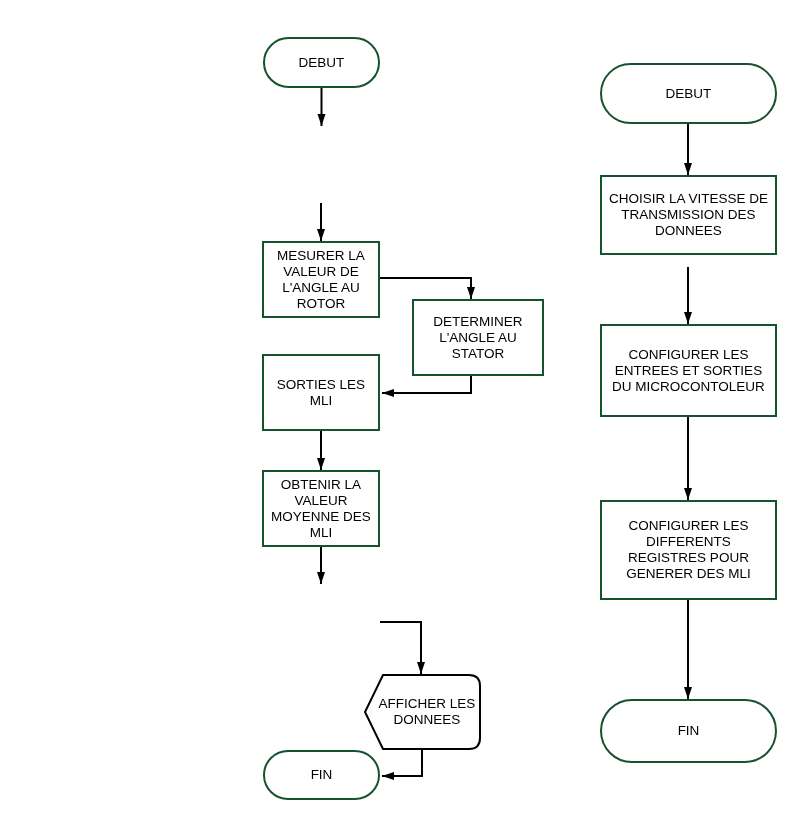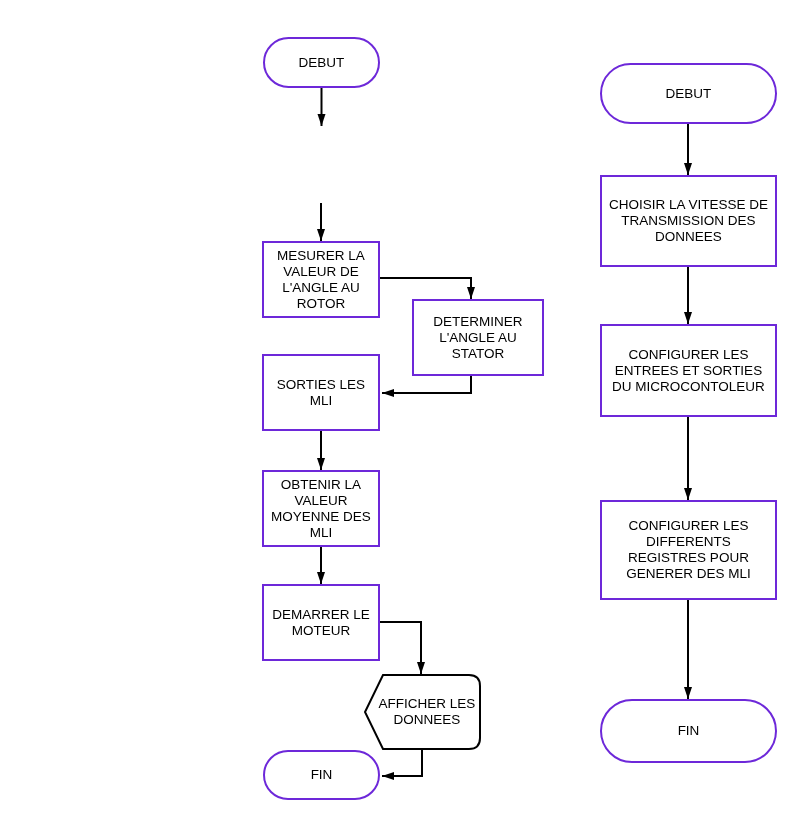--- a/index.html
+++ b/index.html
@@ -11,21 +11,21 @@
     overflow:hidden;
   }
   .edges{position:absolute;left:0;top:0;width:800px;height:826px;}
   .edges polyline{fill:none;stroke:#000000;stroke-width:2;}
   .node{
     position:absolute;
     box-sizing:border-box;
     display:flex;align-items:center;justify-content:center;
     text-align:center;
     background:#ffffff;
-    border:2px solid #6d28d9;
+    border:2px solid #14532d;
     color:#000000;
     font-size:13.5px;line-height:16px;
     white-space:pre-line;
   }
   .pill{border-radius:999px;}
   .display-node{border:none;background:transparent;}
   .display-node svg{position:absolute;left:0;top:0;}
   .display-node .label{position:relative;padding-left:10px;}
 </style>
 </head>
@@ -76,42 +76,38 @@
 MLI</span>
   </div>
 
   <div class="node" style="left:262px;top:470px;width:118px;height:77px">
     <span class="label">OBTENIR LA
 VALEUR
 MOYENNE DES
 MLI</span>
   </div>
 
-  <div class="node" style="left:262px;top:584px;width:118px;height:77px">
-    <span class="label">DEMARRER LE
-MOTEUR</span>
-  </div>
 
   <div class="node display-node" style="left:363px;top:674px;width:118px;height:76px">
     <svg width="118" height="76" viewBox="0 0 118 76">
       <path d="M 20 1 L 106 1 Q 117 1 117 12 L 117 64 Q 117 75 106 75 L 20 75 L 2 38 Z" fill="#ffffff" stroke="#000000" stroke-width="2"></path>
     </svg>
     <span class="label">AFFICHER LES
 DONNEES</span>
   </div>
 
   <div class="node pill" style="left:263px;top:750px;width:117px;height:50px">
     <span class="label">FIN</span>
   </div>
 
   <div class="node pill" style="left:600px;top:63px;width:177px;height:61px">
     <span class="label">DEBUT</span>
   </div>
 
-  <div class="node" style="left:600px;top:175px;width:177px;height:92px">
+  <div class="node" style="left:600px;top:175px;width:177px;height:80px">
     <span class="label">CHOISIR LA VITESSE DE
 TRANSMISSION DES
 DONNEES</span>
   </div>
 
   <div class="node" style="left:600px;top:324px;width:177px;height:93px">
     <span class="label">CONFIGURER LES
 ENTREES ET SORTIES
 DU MICROCONTOLEUR</span>
   </div>

